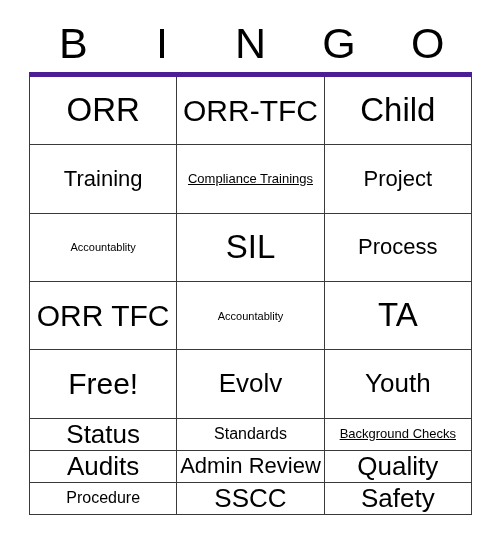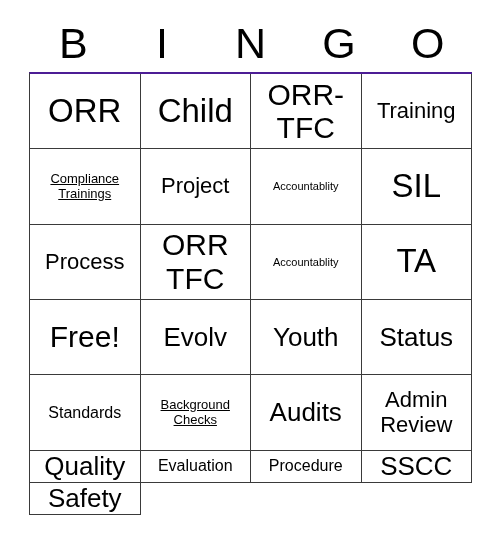--- a/index.html
+++ b/index.html
@@ -45,23 +45,23 @@
   }
 
   
   #bingo-grid {
     position: absolute;
     left: 29px;
     top: 72px;
     width: 443px;
     height: 443px;
     display: grid;
-    grid-template-columns: repeat(4, 1fr);
+    grid-template-columns: repeat(3, 1fr);
     grid-template-rows: repeat(5, 1fr);
-    border-top: 2px solid #4c1d95;
+    border-top: 5px solid #4c1d95;
     border-left: 1px solid #3a3a3a;
     box-sizing: border-box;
     background: #ffffff;
   }
   .cell {
     border-right: 1px solid #3a3a3a;
     border-bottom: 1px solid #3a3a3a;
     box-sizing: border-box;
     display: flex;
     align-items: center;
@@ -99,25 +99,25 @@
       <div class="header-letter">I</div>
       <div class="header-letter">N</div>
       <div class="header-letter">G</div>
       <div class="header-letter">O</div>
     </div>
 
   <div id="bingo-grid">
       <div class="cell fs-xxl">
         <span class="cell-text">ORR</span>
       </div>
+      <div class="cell fs-xl">
+        <span class="cell-text">ORR-TFC</span>
+      </div>
       <div class="cell fs-xxl">
         <span class="cell-text">Child</span>
-      </div>
-      <div class="cell fs-xl">
-        <span class="cell-text">ORR-TFC</span>
       </div>
       <div class="cell fs-md">
         <span class="cell-text">Training</span>
       </div>
       <div class="cell fs-xs">
         <span class="cell-text">Compliance Trainings</span>
       </div>
       <div class="cell fs-md">
         <span class="cell-text">Project</span>
       </div>
@@ -160,23 +160,20 @@
       <div class="cell fs-lg">
         <span class="cell-text">Audits</span>
       </div>
       <div class="cell fs-md">
         <span class="cell-text">Admin Review</span>
       </div>
       <div class="cell fs-lg">
         <span class="cell-text">Quality</span>
       </div>
       <div class="cell fs-sm">
-        <span class="cell-text">Evaluation</span>
-      </div>
-      <div class="cell fs-sm">
         <span class="cell-text">Procedure</span>
       </div>
       <div class="cell fs-lg">
         <span class="cell-text">SSCC</span>
       </div>
       <div class="cell fs-lg">
         <span class="cell-text">Safety</span>
       </div>
     </div>
 

